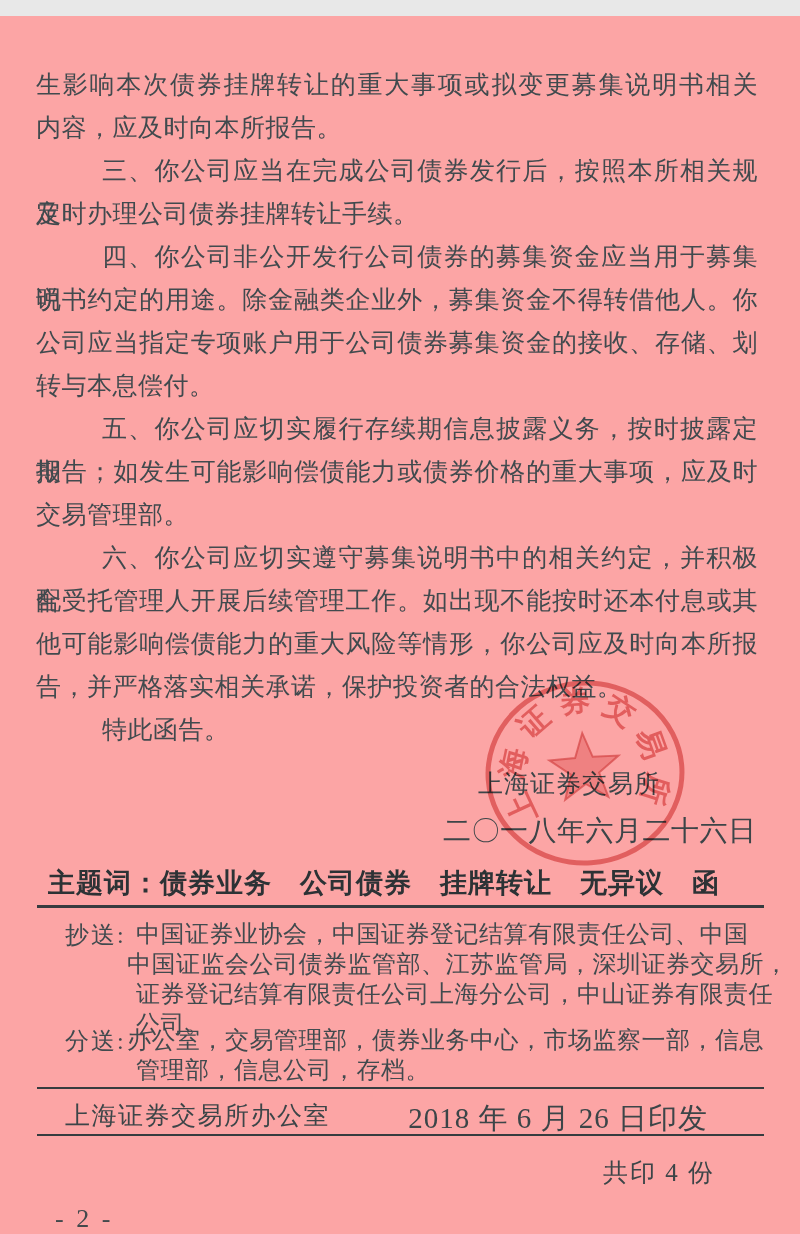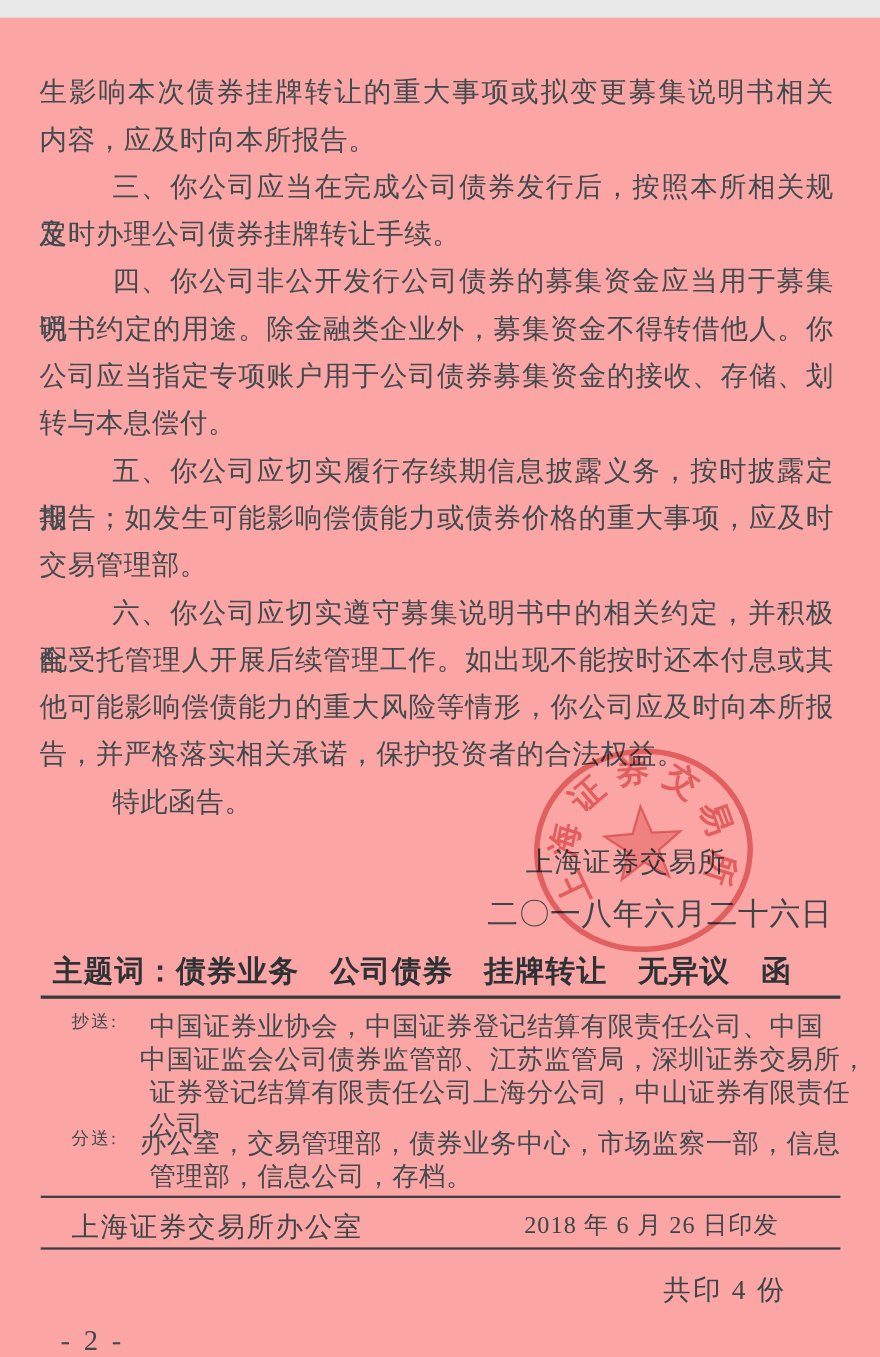--- a/index.html
+++ b/index.html
@@ -41,36 +41,36 @@
   .subject{
     position:absolute;left:48px;top:849px;
     font-size:27px;font-weight:bold;color:#2c3235;letter-spacing:1px;white-space:nowrap;
   }
   .rule{position:absolute;left:37px;width:727px;background:#363c3f;}
   .rule-subject{top:889px;height:3px;}
   .rule-foot-top{top:1071px;height:2px;}
   .rule-foot-bottom{top:1118px;height:2px;}
   
   .cc-label,.dist-label{
-    position:absolute;left:65px;font-size:16px;color:#414a4e;letter-spacing:2px;white-space:nowrap;
+    position:absolute;left:65px;font-size:24px;color:#414a4e;letter-spacing:2px;white-space:nowrap;
   }
   .cc-label{top:903px;}
   .dist-label{top:1009px;}
   .cc-lines{position:absolute;left:127px;top:903px;font-size:24px;line-height:30px;color:#414a4e;}
   .dist-lines{position:absolute;left:127px;top:1009px;font-size:24px;line-height:30px;color:#414a4e;}
   .cc-lines .cont, .dist-lines .cont{margin-left:9px;}
   .ccl{height:30px;white-space:nowrap;letter-spacing:0.5px;}
   
   .foot-office{
     position:absolute;left:65px;top:1083px;
     font-size:25px;color:#3c4548;letter-spacing:1.5px;white-space:nowrap;
   }
   .foot-date{
     position:absolute;right:92px;top:1083px;
-    font-size:22px;color:#3c4548;letter-spacing:1px;white-space:nowrap;
+    font-size:29px;color:#3c4548;letter-spacing:1px;white-space:nowrap;
   }
   .copies{
     position:absolute;right:85px;top:1140px;
     font-size:25px;color:#3c4548;letter-spacing:2px;white-space:nowrap;
   }
   .page-num{
     position:absolute;left:55px;top:1188px;
     font-size:26px;color:#43494c;letter-spacing:3px;white-space:nowrap;
   }
 </style>

